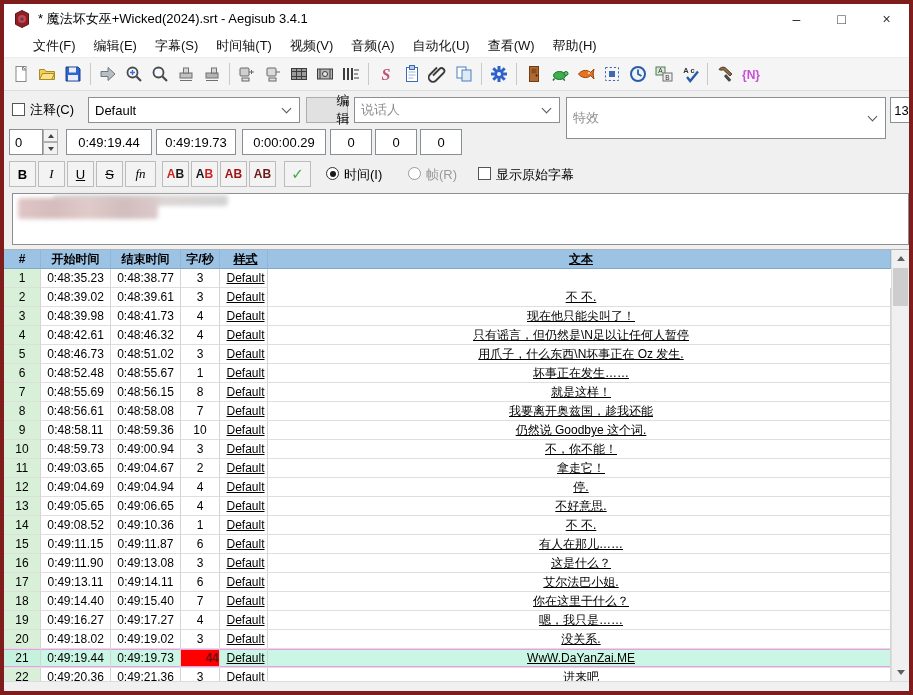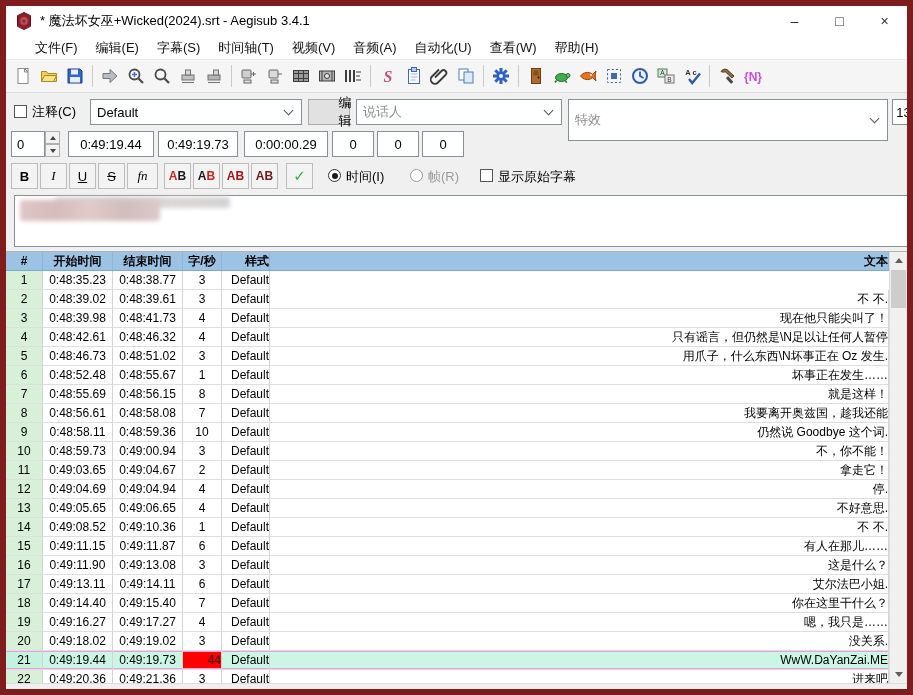--- a/index.html
+++ b/index.html
@@ -1,18 +1,18 @@
 <!DOCTYPE html>
 <html><head>
 <meta charset="utf-8">
 <style>
   * { margin:0; padding:0; box-sizing:border-box; }
   html,body { background:#fff; }
   body { font-family:"Liberation Sans","DejaVu Sans",sans-serif; }
-  #app { position:relative; width:913px; height:695px; border:6px solid #7f1d1d; overflow:hidden; background:#f0f0f0; }
+  #app { position:relative; width:913px; height:695px; border:4px solid #7f1d1d; overflow:hidden; background:#f0f0f0; }
 
   
   .titlebar { height:30px; background:#fff; display:flex; align-items:center; }
   .app-icon { width:20px; height:20px; margin:0 6px 0 8px; }
   .title-text { font-size:13px; color:#000; flex:1 1 auto; white-space:nowrap; overflow:hidden; }
   .win-btn { width:45px; height:30px; display:flex; align-items:center; justify-content:center; font-size:14px; color:#333; }
 
   
   .menubar { height:24px; background:#fff; display:flex; align-items:center; padding-left:20px; border-bottom:1px solid #ececec; }
   .menu-item { font-size:13px; color:#111; padding:0 9px; line-height:23px; }
@@ -45,21 +45,21 @@
   .redact2 { position:absolute; left:40px; top:1px; width:175px; height:11px; border-radius:3px; background:linear-gradient(90deg,#dadada,#cfcccc,#dcd6d6,#d3d3d3); filter:blur(2px); }
 
   
   .gridwrap { position:relative; height:432px; background:#fff; border-top:1px solid #b2b2b2; }
   .gridrows { position:absolute; left:0; top:0; right:18px; bottom:0; overflow:hidden; }
   .g-row, .g-head { display:grid; grid-template-columns:37px 70px 70px 39px 48px 1fr; height:19px; font-size:12px; line-height:18px; }
   .g-head { background:#9cc2e4; font-weight:bold; border-bottom:1px solid #7fa8cd; }
   .g-head > div { border-right:1px solid #8fb5d8; overflow:hidden; white-space:nowrap; }
   .g-row > div { border-right:1px solid #d4d4d4; border-bottom:1px solid #dedede; overflow:hidden; white-space:nowrap; background:#fff; color:#000; }
   .c-center { text-align:center; }
-  .c-left { padding-left:4px; text-align:right; }
+  .c-left { padding-left:4px; text-align:center;text-decoration:underline; }
   .g-row .c-num { background:#d8efd8; }
   .g-row.sel > div { background:#cbf6e5; box-shadow:inset 0 1px 0 #f09ae8, inset 0 -1px 0 #f09ae8; }
   .g-row.sel .c-num { background:#c4f2de; }
   .g-row .c-cps.alert { background:#fe0000 !important; color:#6b0f0f; font-weight:bold;text-align:right; }
 
   
   .vscroll { position:absolute; right:0; top:0; bottom:0; width:18px; background:#f0f0f0; border-left:1px solid #dcdcdc; }
   .vs-btn { position:absolute; left:0; width:17px; height:17px; display:flex; align-items:center; justify-content:center; }
   .vs-up { top:0; }
   .vs-dn { bottom:0; }

